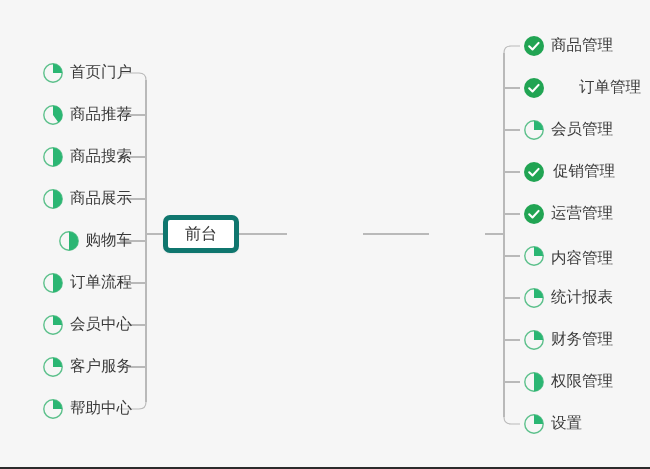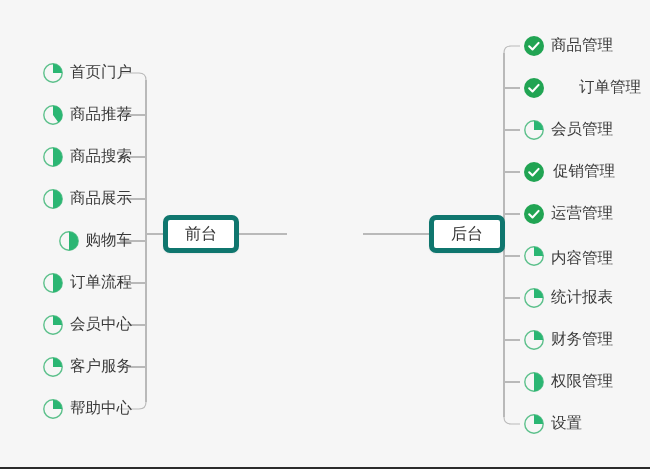--- a/index.html
+++ b/index.html
@@ -127,23 +127,20 @@
       <line x1="504" y1="340" x2="520" y2="340" stroke="#b9b9b9" stroke-width="1.1" shape-rendering="crispEdges"></line>
       <line x1="504" y1="382" x2="520" y2="382" stroke="#b9b9b9" stroke-width="1.1" shape-rendering="crispEdges"></line>
       <path d="M 504 417 Q 504 424 511 424 L 520 424" fill="none" stroke="#b9b9b9" stroke-width="1.1"></path>
     </svg>
 
 
   <div class="mid-node left">
     <span>前台</span>
   </div>
 
-  <div class="mid-node right">
-    <span>后台</span>
-  </div>
 
   <div id="leaf-layer">
       <div class="leaf left" style="top: 60px;">
         <span class="leaf-icon">
           <svg width="22" height="22" viewBox="0 0 22 22">
     <circle cx="11" cy="11" r="9.2" fill="none" stroke="#5cc08b" stroke-width="1.4"></circle>
     <path d="M 11 11 L 11 1.8000000000000007 A 9.2 9.2 0 0 1 20.20 11.00 Z" fill="#2bb673"></path>
   </svg>
         </span>
         <span class="leaf-label" style="color: rgb(58, 58, 58);">首页门户</span>

